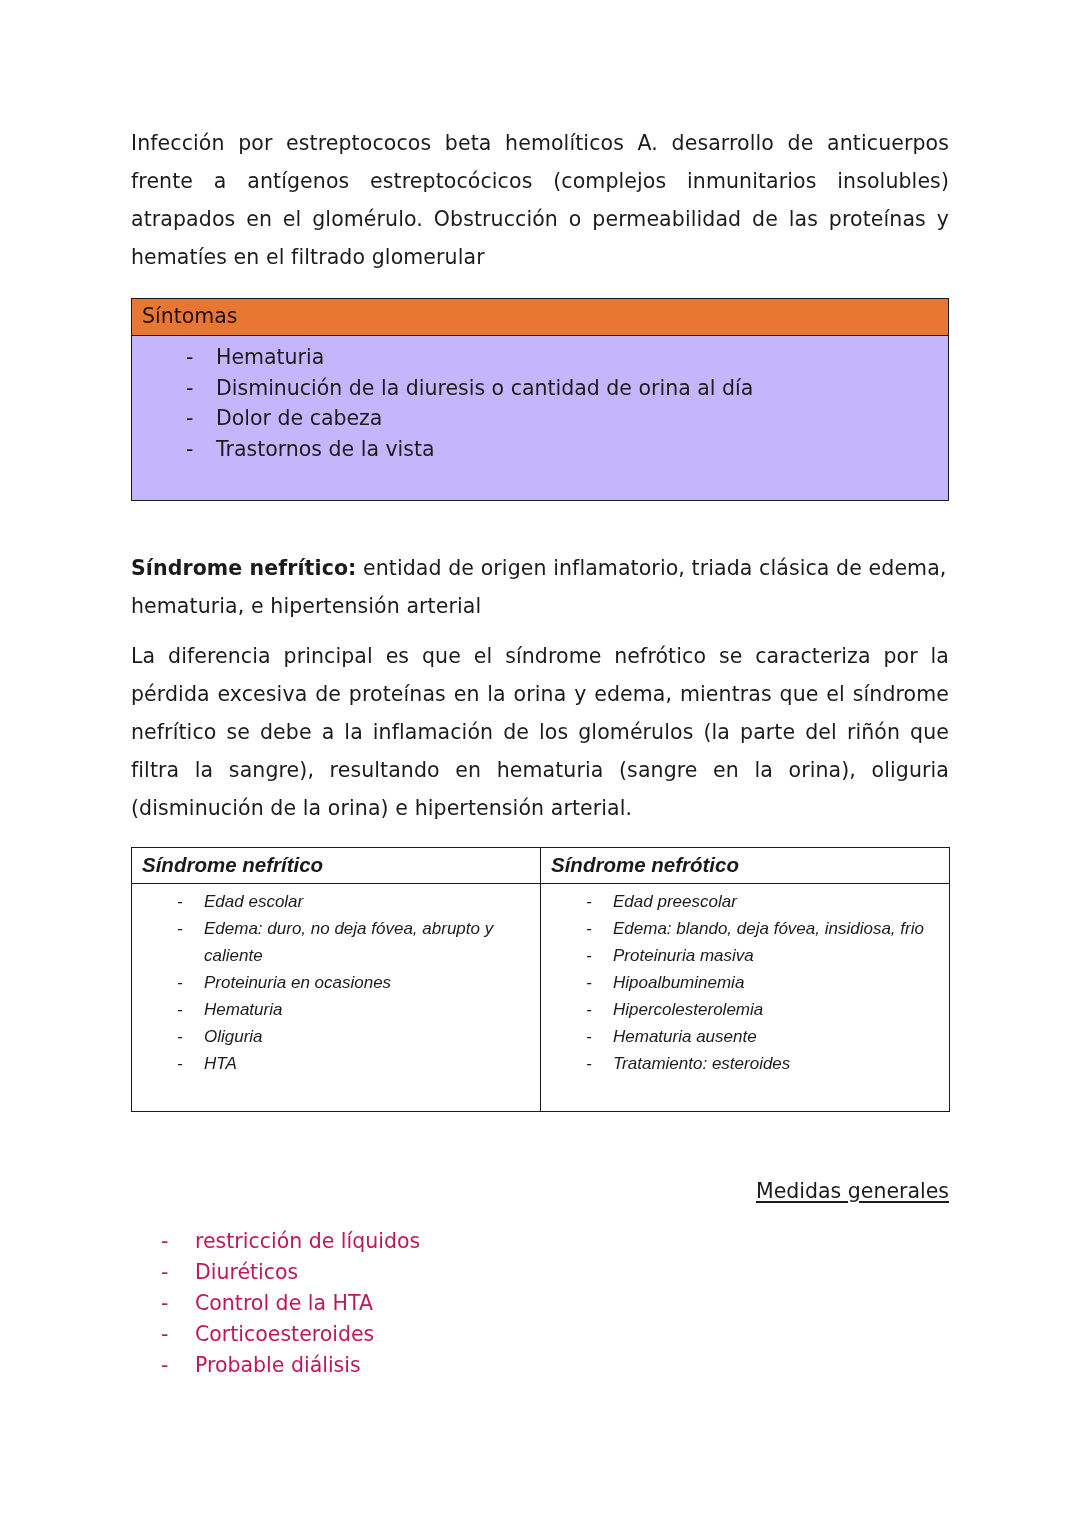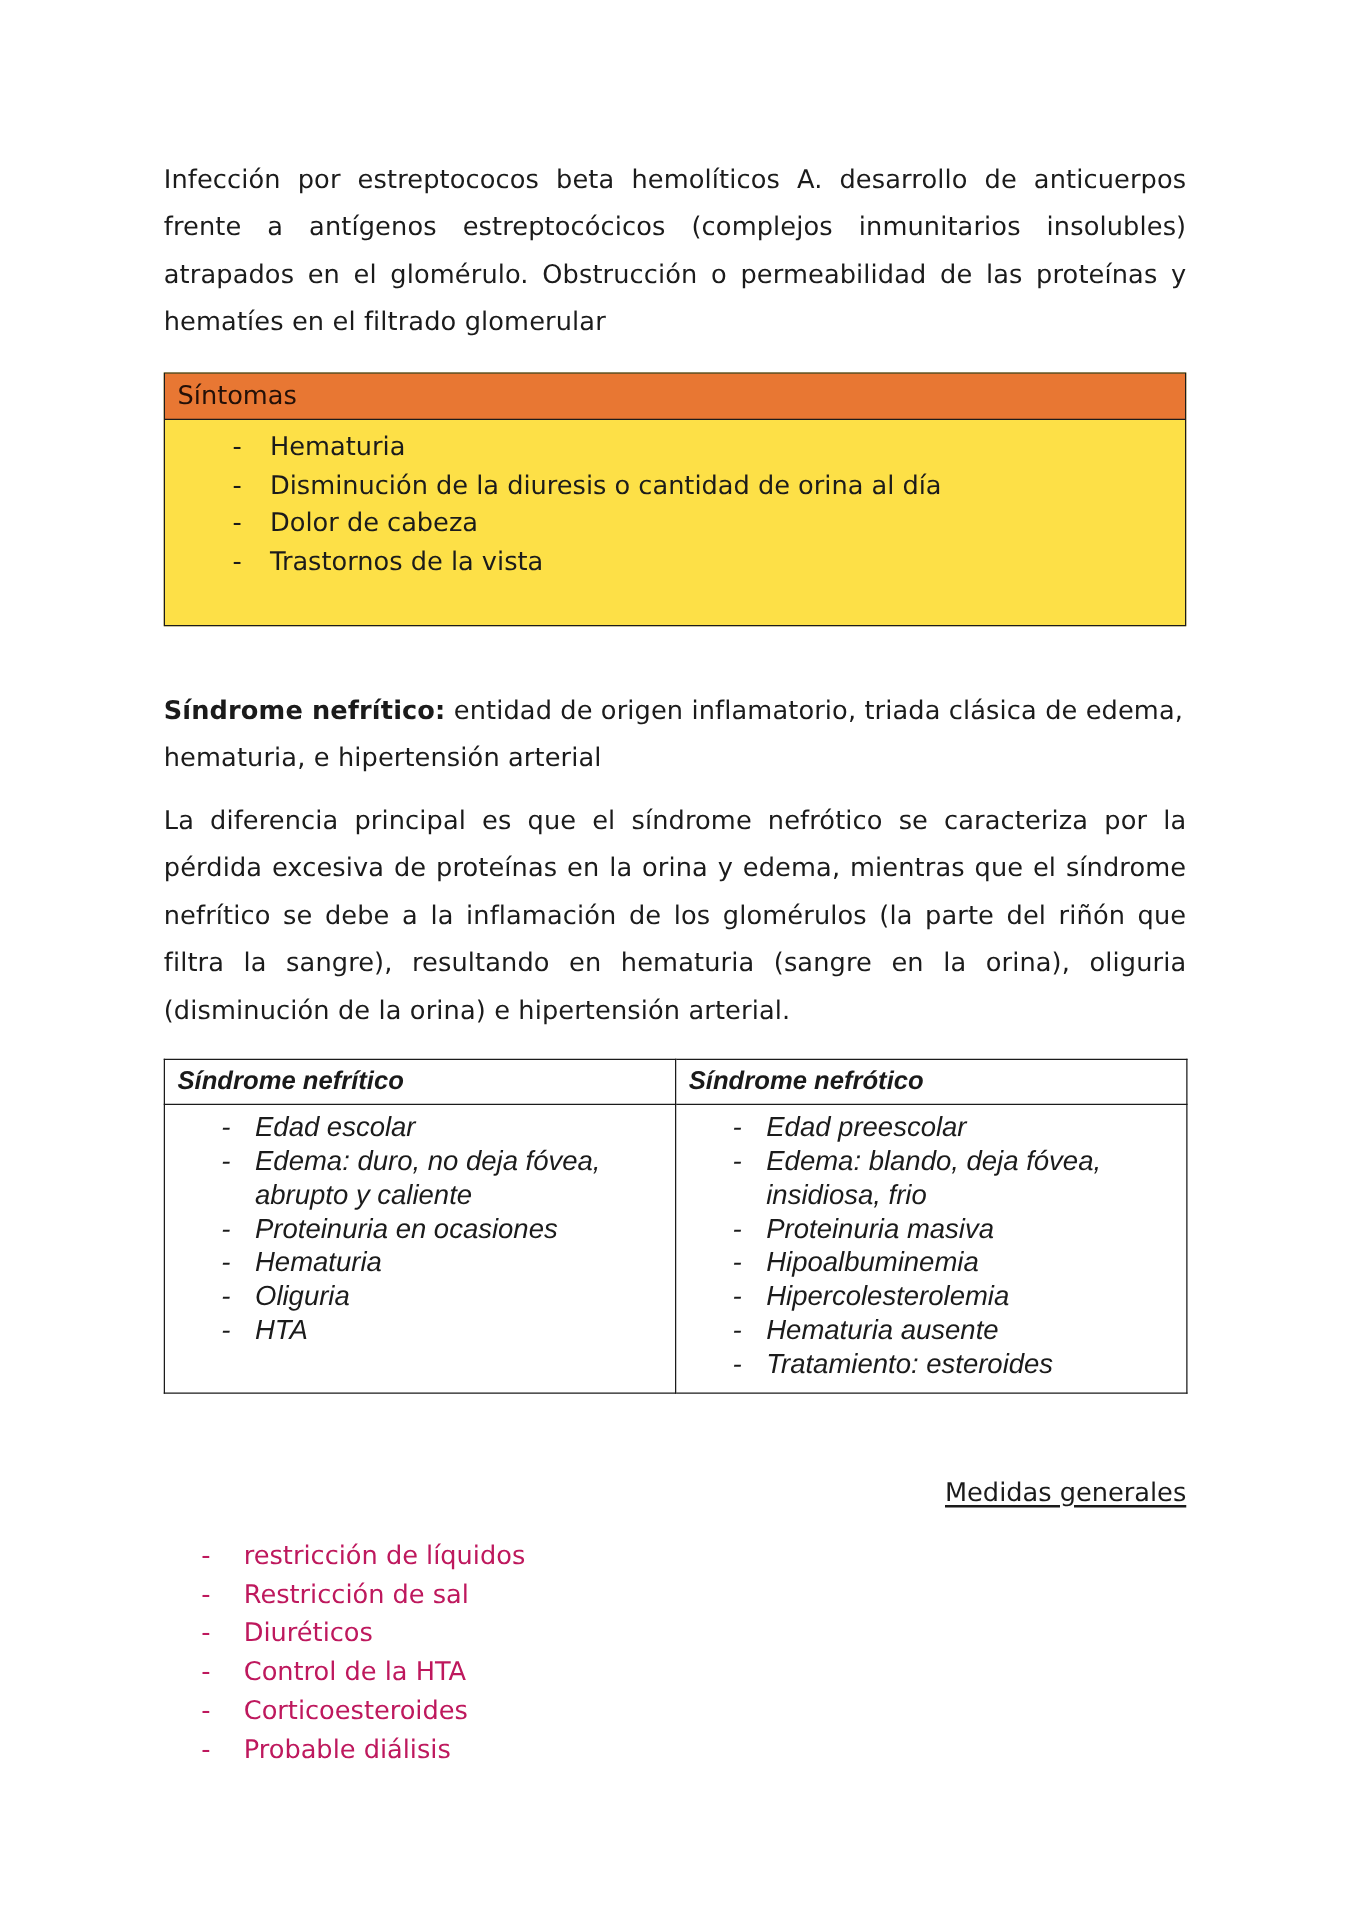--- a/index.html
+++ b/index.html
@@ -40,21 +40,21 @@
     color: #1b1b1b;
     letter-spacing: 0.1px;
   }
   .para.justify { text-align: justify; }
   .para b, .bold { font-weight: bold; }
 
   
   .tbl-sintomas {
     border: 1.6px solid #1b1b1b;
     width: 818px;
-    background: #fde047;
+    background: #c4b5fd;
   }
   .tbl-sintomas .thead {
     background: #E87733;
     border-bottom: 1.6px solid #1b1b1b;
     padding: 3px 10px 5px 10px;
     font-size: 20.5px;
     line-height: 28px;
     color: #231008;
   }
   .tbl-sintomas .tbody {
@@ -107,21 +107,21 @@
     height: 228px;
   }
   ul.dash2 {
     list-style: none;
     margin: 0;
     padding: 0;
     font-family: "Liberation Sans", sans-serif;
   }
   ul.dash2 > li {
     position: relative;
-    font-size: 22px;
+    font-size: 17px;
     line-height: 27px;
     color: #1b1b1b;
     padding-left: 72px;
     padding-right: 8px;
   }
   ul.dash2 > li::before {
     content: "-";
     position: absolute;
     left: 45px;
     top: 0;
@@ -242,21 +242,20 @@
 
 
     <div class="sp-after-tratamiento"></div>
 
     <div class="h-medidas"><span>Medidas generales</span></div>
 
     <div class="sp-after-medidas"></div>
 
     <ul class="dash3">
       <li>restricción de líquidos</li>
-      <li>Restricción de sal</li>
       <li>Diuréticos</li>
       <li>Control de la HTA</li>
       <li>Corticoesteroides</li>
       <li>Probable diálisis</li>
     </ul>
 
   </div>
 </div>
 
 </body></html>

